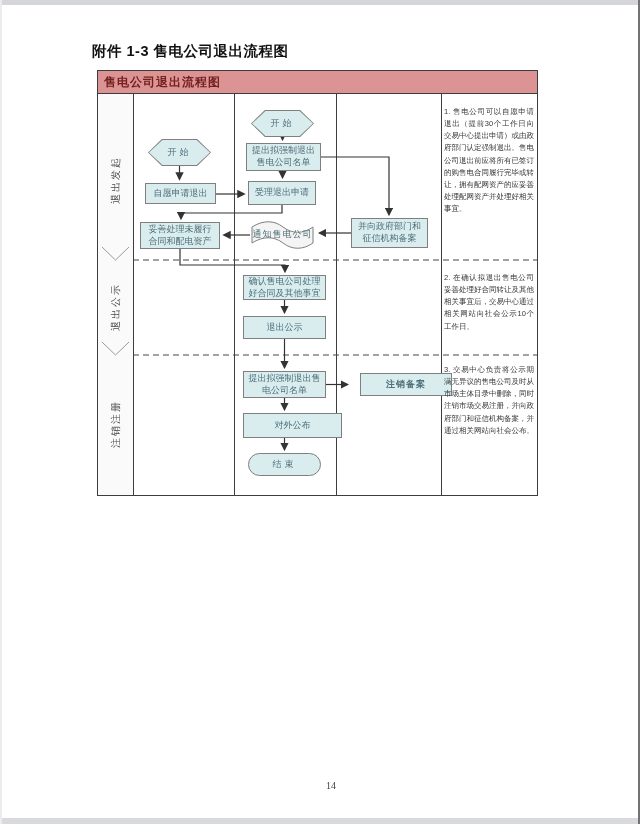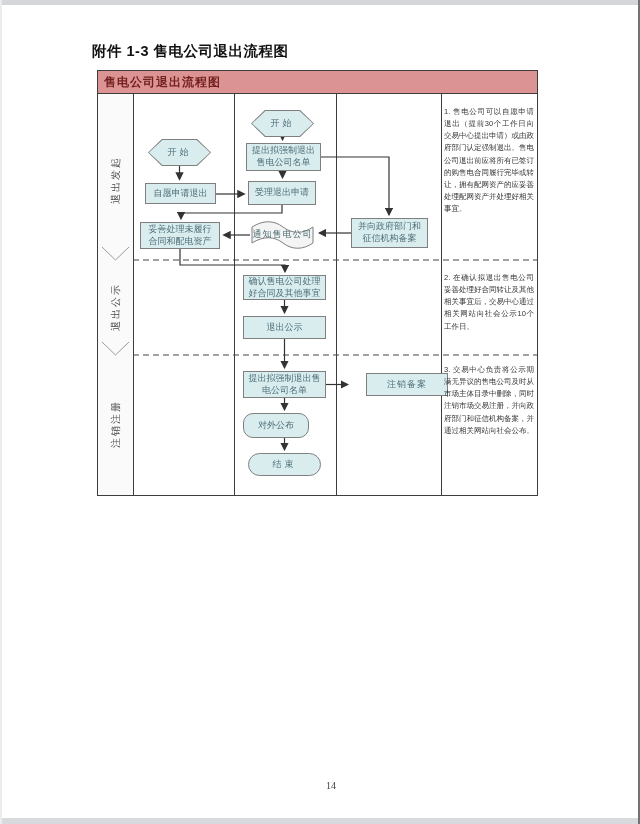--- a/index.html
+++ b/index.html
@@ -119,25 +119,25 @@
       <div class="shape box" style="left:150px; top:87px; width:68px; height:24px;">受理退出申请</div>
       <div class="shape docshape" style="left:152px; top:125px; width:65px; height:32px;">
         <svg width="65" height="32" viewBox="0 0 65 32">
           <path d="M2,8 C13,1 24,1 33,8 C42,15 53,15 63,8 L63,24 C53,31 42,31 33,24 C24,17 13,17 2,24 Z" fill="#f4f4f4" stroke="#7f7f7f" stroke-width="1"></path>
         </svg>
         <span>通知售电公司</span>
       </div>
       <div class="shape box" style="left:145px; top:181px; width:83px; height:25px; padding:0 3px;">确认售电公司处理好合同及其他事宜</div>
       <div class="shape box" style="left:145px; top:222px; width:83px; height:23px;">退出公示</div>
       <div class="shape box" style="left:145px; top:277px; width:83px; height:27px; padding:0 3px;">提出拟强制退出售电公司名单</div>
-      <div class="shape box" style="left:145px; top:319px; width:66px; height:25px;border-radius:10px;">对外公布</div>
+      <div class="shape box" style="left:145px; top:319px; width:99px; height:25px;">对外公布</div>
       <div class="shape stadium" style="left:150px; top:359px; width:73px; height:23px; letter-spacing:3px;">结束</div>
 
       <div class="shape box" style="left:253px; top:124px; width:77px; height:30px; padding:0 5px;">并向政府部门和征信机构备案</div>
-      <div class="shape box" style="left:268px; top:279px; width:82px; height:23px; letter-spacing:1px;">注销备案</div>
+      <div class="shape box" style="left:262px; top:279px; width:92px; height:23px; letter-spacing:1px;font-weight:bold;">注销备案</div>
 
       <div class="desc" style="top:12px;">1. 售电公司可以自愿申请退出（提前30个工作日向交易中心提出申请）或由政府部门认定强制退出。售电公司退出前应将所有已签订的购售电合同履行完毕或转让，拥有配网资产的应妥善处理配网资产并处理好相关事宜。</div>
       <div class="desc" style="top:178px;">2. 在确认拟退出售电公司妥善处理好合同转让及其他相关事宜后，交易中心通过相关网站向社会公示10个工作日。</div>
       <div class="desc" style="top:270px;">3. 交易中心负责将公示期满无异议的售电公司及时从市场主体目录中删除，同时注销市场交易注册，并向政府部门和征信机构备案，并通过相关网站向社会公布。</div>
     </div>
   </div>
 
   <div class="page-number">14</div>
 
   <div class="strip bottom"></div>

